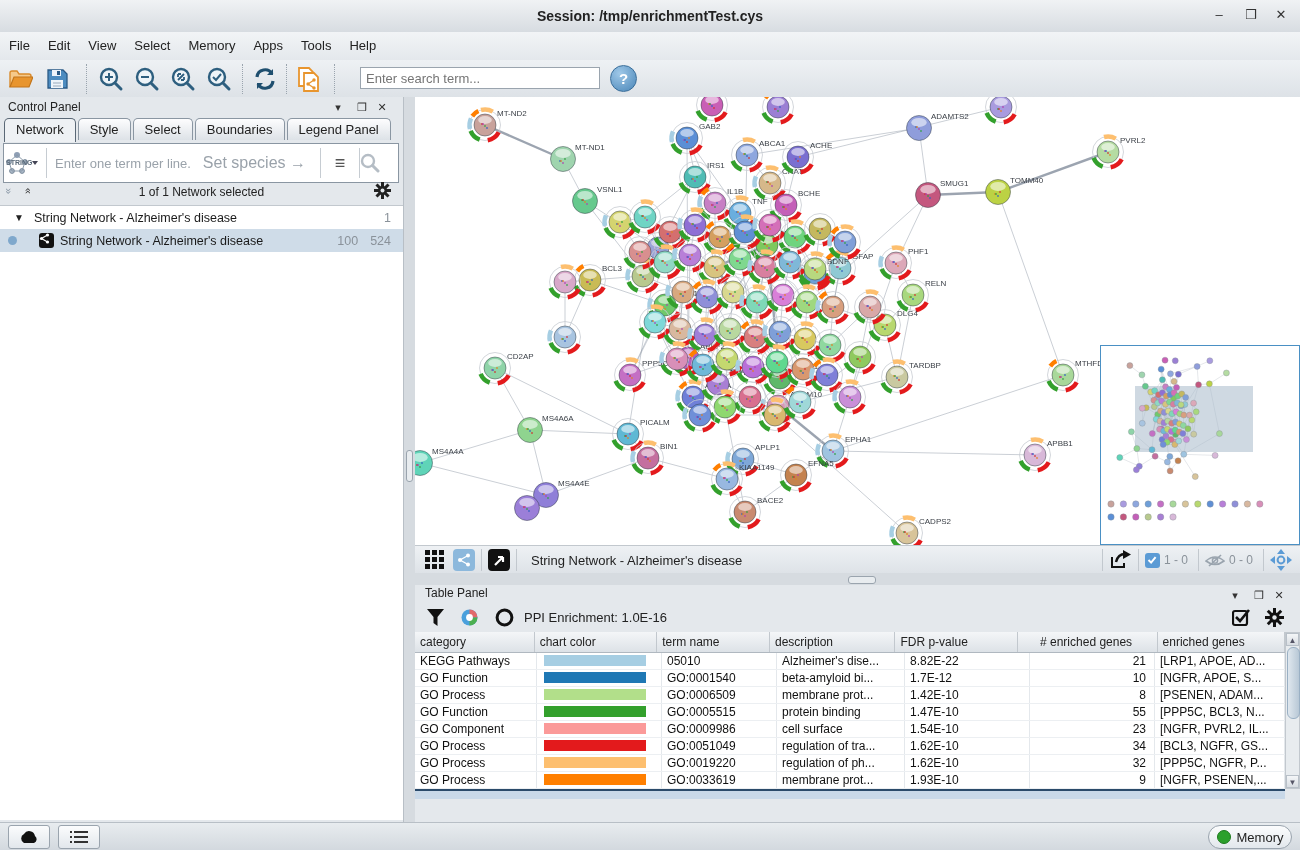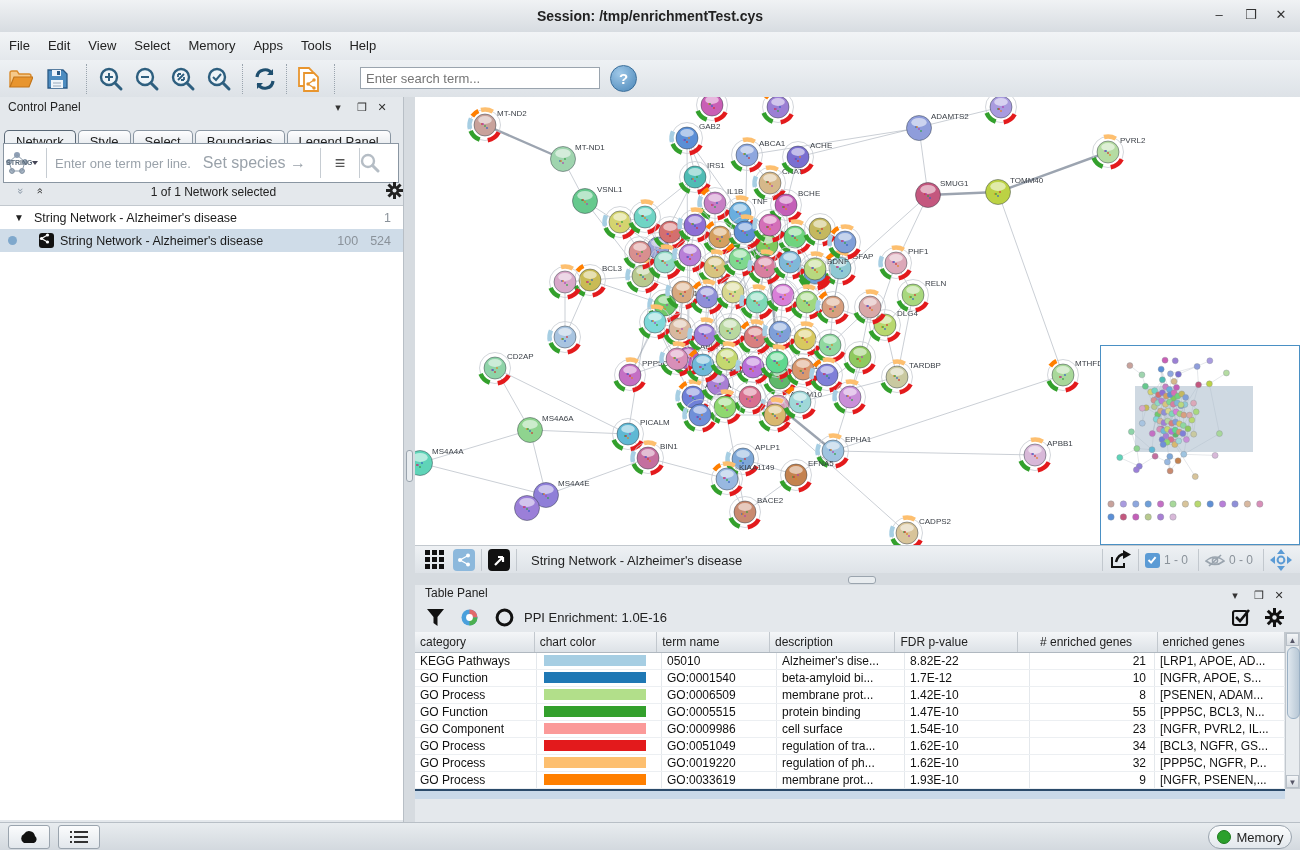--- a/index.html
+++ b/index.html
@@ -15,30 +15,30 @@
   
   #toolbar{left:0;top:60px;width:1300px;height:37px;background:linear-gradient(#eef1f4,#dde2e7);border-bottom:1px solid #c2c8ce;}
   .tbtn{top:66px;width:26px;height:26px;display:flex;align-items:center;justify-content:center;}
   .tsep{top:64px;width:0;height:30px;border-left:1px dotted #9aa4ae;}
   #search-input{left:360px;top:67px;width:228px;height:20px;border:1px solid #9aa4ae;font-size:13px;padding:0 5px;font-family:"Liberation Sans",sans-serif;color:#333;}
   #help-btn{left:610px;top:65px;width:25px;height:25px;border-radius:50%;background:radial-gradient(circle at 35% 30%,#9fc8e8,#4a86b8);color:#fff;font-weight:bold;text-align:center;line-height:25px;font-size:15px;border:1px solid #3a6e9a;}
   
   #control-panel{left:0;top:97px;width:403px;height:725px;background:#e4e8ec;border-right:1px solid #b0b8c0;}
   #cp-header{height:21px;line-height:21px;font-size:12px;color:#222;padding-left:8px;background:#e4e8ec;}
   .panel-ctl{font-size:11px;color:#333;width:18px;text-align:center;top:0;height:20px;line-height:20px;}
-  .tabs-row{position:absolute;left:4px;top:33px;height:23px;white-space:nowrap;}
+  .tabs-row{position:absolute;left:4px;top:21px;height:23px;white-space:nowrap;}
   .tab{display:inline-block;margin-right:2px;padding:0 11px;height:21px;line-height:21px;font-size:13px;background:linear-gradient(#fdfdfe,#dde2e7);border:1px solid #8a96a2;border-bottom:none;border-radius:5px 5px 0 0;color:#222;}
   .tab.active{background:#eef1f4;height:23px;font-weight:normal;border-color:#5a6876;}
   #string-search{left:3px;top:46px;width:394px;height:38px;background:#fff;border:1px solid #8a96a2;display:flex;align-items:center;}
   #string-logo{width:42px;text-align:center;color:#8a96a2;font-size:8px;line-height:9px;}
   .vline{width:0;height:30px;border-left:1px solid #c6ccd2;}
   #string-placeholder{flex:1;padding-left:8px;font-size:13px;color:#9aa2aa;}
   #species-hint{font-size:16px;color:#9aa2aa;padding-right:14px;}
   .sq-btn{width:38px;text-align:center;font-size:18px;color:#555;}
-  #net-sel-row{left:12px;top:88px;width:403px;height:18px;font-size:12px;color:#222;}
+  #net-sel-row{left:0;top:88px;width:403px;height:18px;font-size:12px;color:#222;}
   #net-tree{left:0;top:108px;width:403px;background:#fff;height:614px;border-top:1px solid #c2c8ce;}
   .tree-row{height:23px;display:flex;align-items:center;font-size:12.5px;}
   .tree-row.selected{background:#cfdce8;}
   .tree-count{color:#8a929a;margin-left:auto;padding-right:12px;}
   .net-icon{width:15px;height:15px;background:#111;border-radius:3px;color:#fff;font-size:9px;line-height:15px;text-align:center;margin:0 6px 0 2px;}
   
   #v-divider{left:403px;top:97px;width:12px;height:725px;background:#d6dbe0;border-left:1px solid #b8bfc6;}
   #v-grip{left:406px;top:450px;width:5px;height:30px;border:1px solid #9aa4ae;border-radius:3px;background:#e8ecef;}
   
   #network-view{left:415px;top:97px;width:885px;height:448px;background:#fff;overflow:hidden;}

